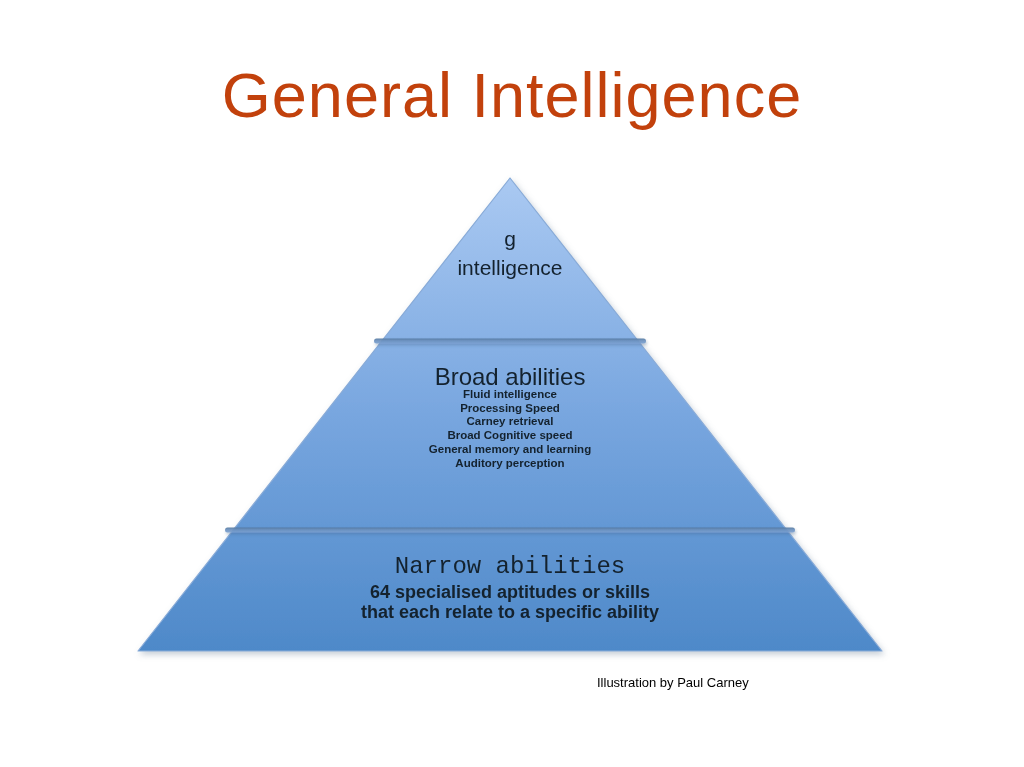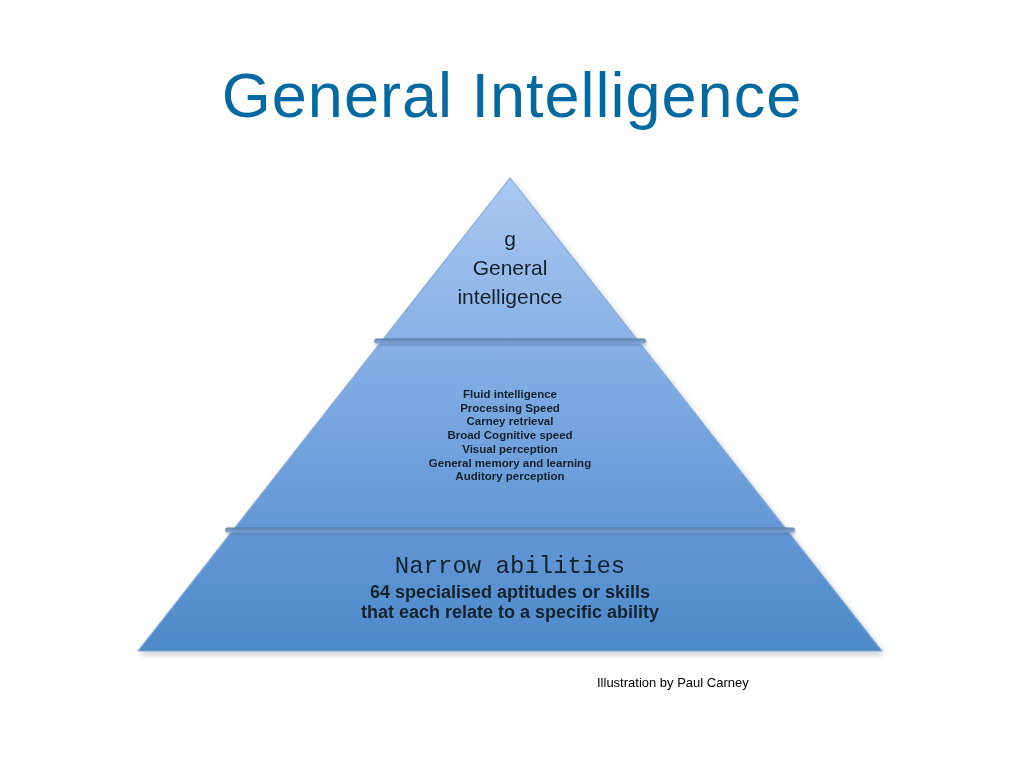--- a/index.html
+++ b/index.html
@@ -19,21 +19,21 @@
     position: absolute;
     top: 58px;
     left: 0;
     width: 1024px;
     margin: 0;
     text-align: center;
     font-size: 63px;
     line-height: 74px;
     font-weight: 400;
     letter-spacing: 1px;
-    color: #0369a1;
+    color: #c2410c;
     font-family: "Liberation Sans", sans-serif;
   }
   .pyramid-svg {
     position: absolute;
     top: 0;
     left: 0;
   }
   .tier-text {
     position: absolute;
     text-align: center;
@@ -115,31 +115,30 @@
 
     <polygon points="510,178 882,651 138,651" fill="url(#pyrGrad)" stroke="#88abd8" stroke-width="1.2" stroke-linejoin="round" filter="url(#pyrShadow)"></polygon>
 
     <rect x="374" y="338.5" width="272" height="5" rx="2.5" fill="url(#divGrad)" opacity="0.92" filter="url(#divShadow)"></rect>
 
     <rect x="225" y="527.5" width="570" height="5" rx="2.5" fill="url(#divGrad)" opacity="0.92" filter="url(#divShadow)"></rect>
   </svg>
 
   <div class="tier-text tier1-text">
     <div>g</div>
-    <div>General</div>
     <div>intelligence</div>
   </div>
 
+  <div class="tier-text tier2-heading">Broad abilities</div>
 
   <div class="tier-text tier2-items">
     <div>Fluid intelligence</div>
     <div>Processing Speed</div>
     <div>Carney retrieval</div>
     <div>Broad Cognitive speed</div>
-    <div>Visual perception</div>
     <div>General memory and learning</div>
     <div>Auditory perception</div>
   </div>
 
   <div class="tier-text tier3-heading">Narrow abilities</div>
 
   <div class="tier-text tier3-sub">
     <div>64 specialised aptitudes or skills</div>
     <div>that each relate to a specific ability</div>
   </div>

